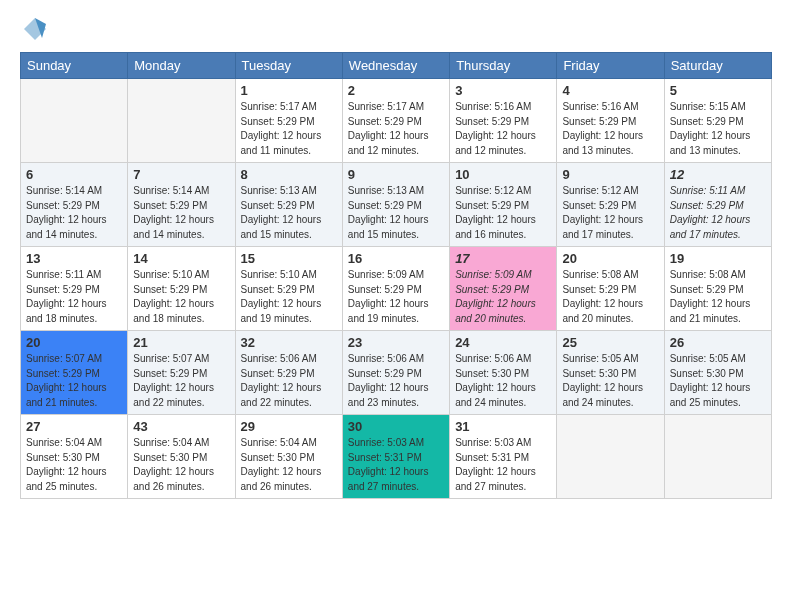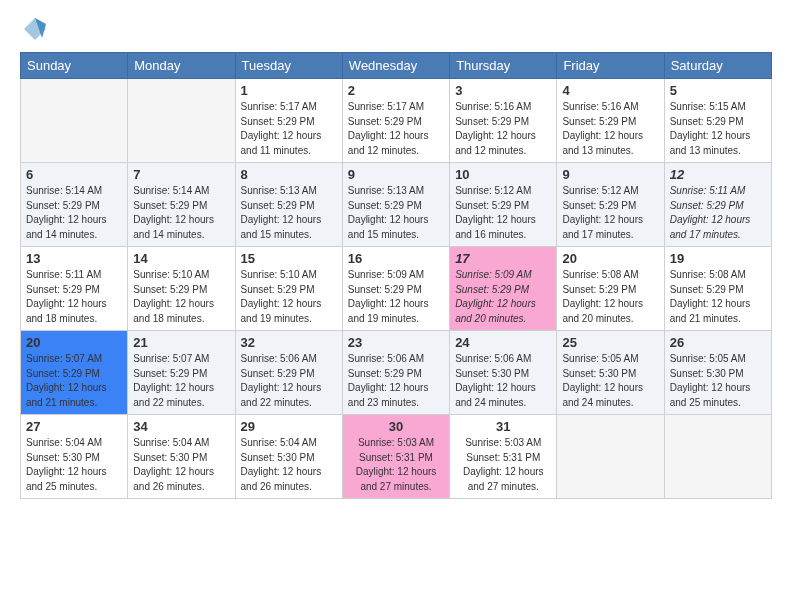--- a/index.html
+++ b/index.html
@@ -313,41 +313,41 @@
         </tr>
         <tr>
           <td style="background-color: rgb(255, 255, 255);">
             <span class="day-number">27</span>
             <div class="day-info" style="white-space: pre-line;">Sunrise: 5:04 AM
 Sunset: 5:30 PM
 Daylight: 12 hours
 and 25 minutes.</div>
           </td>
           <td style="background-color: rgb(255, 255, 255);">
-            <span class="day-number">34</span>
+            <span class="day-number">43</span>
             <div class="day-info" style="white-space: pre-line;">Sunrise: 5:04 AM
 Sunset: 5:30 PM
 Daylight: 12 hours
 and 26 minutes.</div>
           </td>
           <td style="background-color: rgb(255, 255, 255);">
             <span class="day-number">29</span>
             <div class="day-info" style="white-space: pre-line;">Sunrise: 5:04 AM
 Sunset: 5:30 PM
 Daylight: 12 hours
 and 26 minutes.</div>
           </td>
-          <td style="background-color: #f9a8d4; text-align: center;">
+          <td style="background-color: #14b8a6;">
             <span class="day-number">30</span>
             <div class="day-info" style="white-space: pre-line;">Sunrise: 5:03 AM
 Sunset: 5:31 PM
 Daylight: 12 hours
 and 27 minutes.</div>
           </td>
-          <td style="background-color: rgb(255, 255, 255); text-align: center;">
+          <td style="background-color: rgb(255, 255, 255);">
             <span class="day-number">31</span>
             <div class="day-info" style="white-space: pre-line;">Sunrise: 5:03 AM
 Sunset: 5:31 PM
 Daylight: 12 hours
 and 27 minutes.</div>
           </td>
           <td class="empty" style="background-color: rgb(245, 245, 245);"></td>
           <td class="empty" style="background-color: rgb(245, 245, 245);"></td>
         </tr>
       </tbody>

